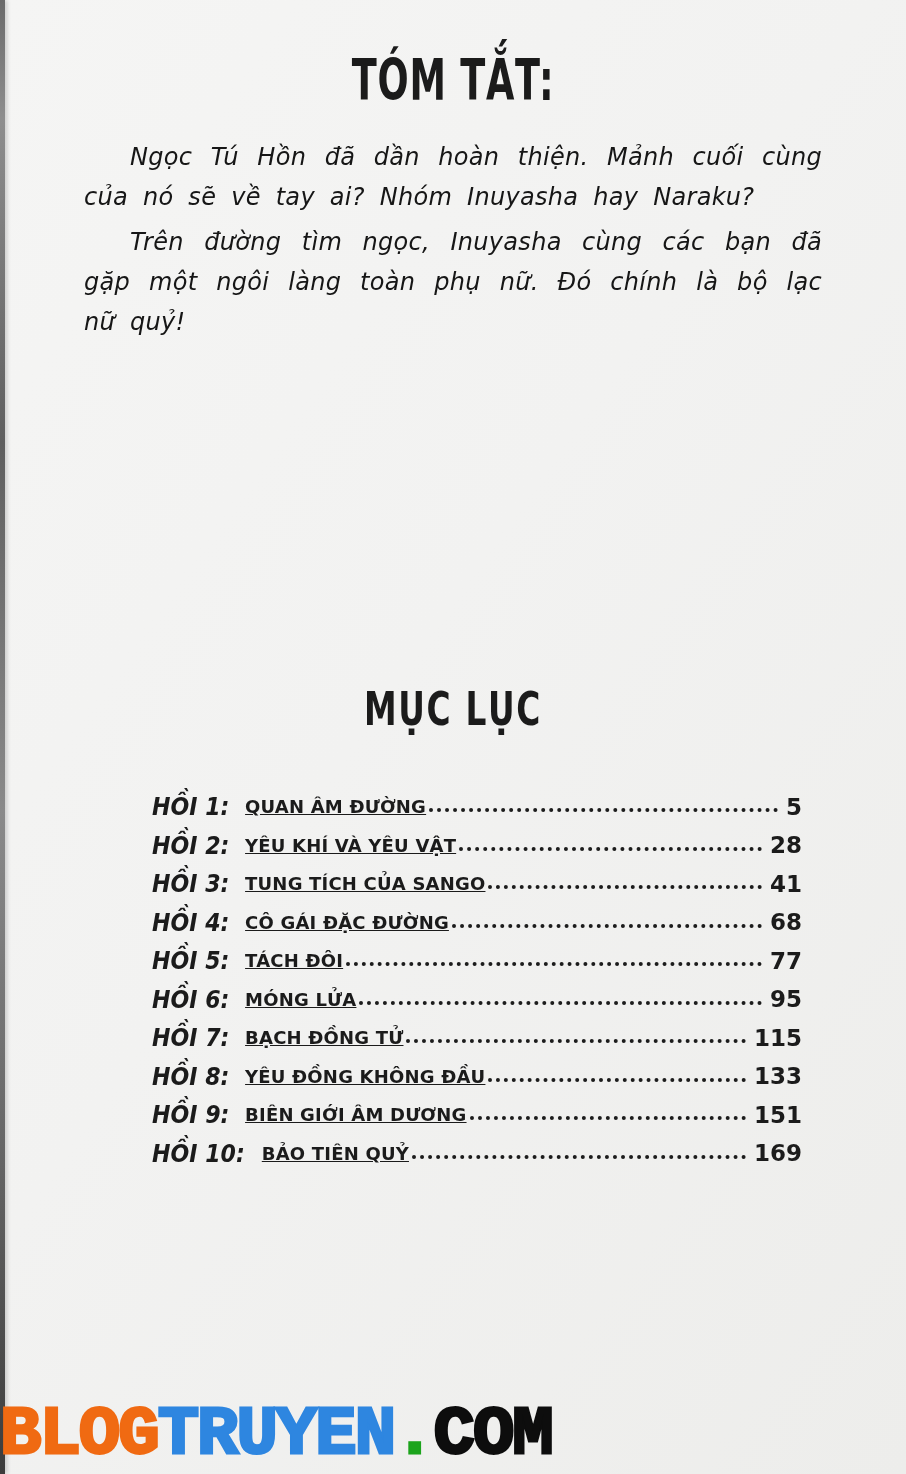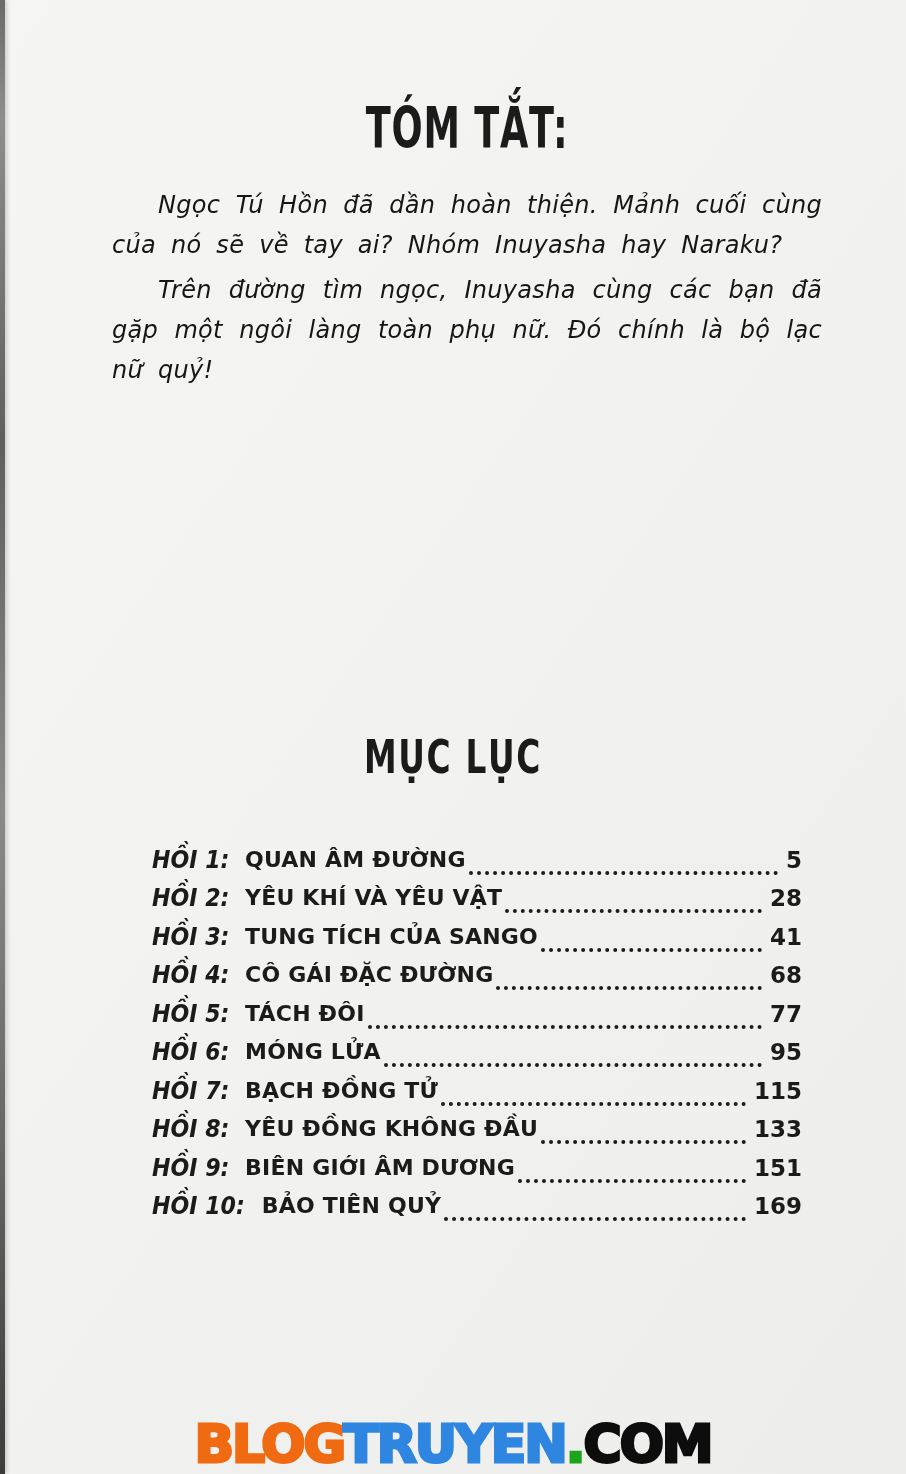--- a/index.html
+++ b/index.html
@@ -18,21 +18,21 @@
   }
   .spine {
     position: absolute; left: 0; top: 0;
     width: 5px; height: 100%;
     background: linear-gradient(180deg,
       #6a6a6a 0%, #8e8e8e 8%, #5f5f5f 30%, #8a8a8a 55%, #666666 78%, #3c3c3c 100%);
     box-shadow: 2px 0 4px rgba(0,0,0,0.18);
   }
 
   
-  .summary { padding-top: 100px; margin-left: 28px; }
+  .summary { padding-top: 52px; }
   .summary-title {
     margin: 0;
     text-align: center;
     font-size: 47px;
     font-weight: 800;
     letter-spacing: 1px;
     transform: scale(0.78, 1.22);
     white-space: nowrap;
   }
   .summary-body { margin-top: 30px; }
@@ -56,65 +56,67 @@
     text-align: center;
     font-size: 40px;
     font-weight: 800;
     letter-spacing: 2px;
     transform: scale(0.82, 1.15);
     white-space: nowrap;
   }
   .toc-list { margin: 56px 104px 0 152px; }
   .toc-row {
     display: flex;
-    align-items: flex-end;
+    align-items: center;
     height: 38.5px;
   }
   .chap {
     font-style: italic;
     font-weight: bold;
     font-size: 24px;
     line-height: 30px;
     margin-right: 9px;
     white-space: nowrap;
     transform: scaleX(0.92);
     transform-origin: left bottom;
   }
   .chap-title {
-    font-size: 22px;
+    font-size: 18px;
     line-height: 30px;
     font-weight: 600;
     letter-spacing: 0.2px;
     white-space: nowrap;
+    text-decoration: underline;
   }
   .dots {
     flex: 1;
     border-bottom: 4px dotted #1c1c1c;
     margin: 0 3px;
     height: 10px;
     min-width: 30px;
   }
   .pagenum {
     font-size: 23px;
     line-height: 29px;
     font-weight: 600;
     margin-left: 5px;
     white-space: nowrap;
   }
 
   
   .watermark {
     position: absolute;
     left: 0; right: 0; bottom: 4px;
-    text-align: center;
+    text-align: left;
     font-weight: bold;
-    font-size: 52px;
+    font-size: 69px;
     line-height: 1.0;
     letter-spacing: -2px;
     white-space: nowrap;
+    font-family: Liberation Mono, monospace;
   }
   .watermark .seg {
     -webkit-text-stroke: 3px currentColor;
     paint-order: stroke fill;
   }
 </style>
 </head>
 <body>
 
 <div class="page">

